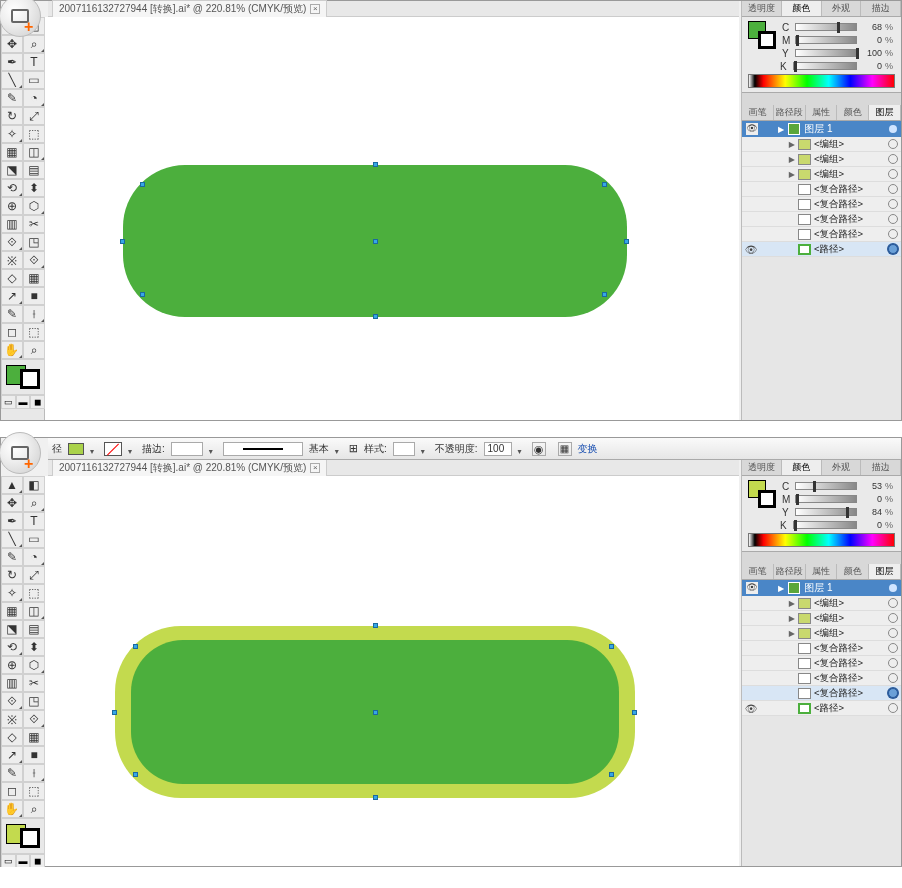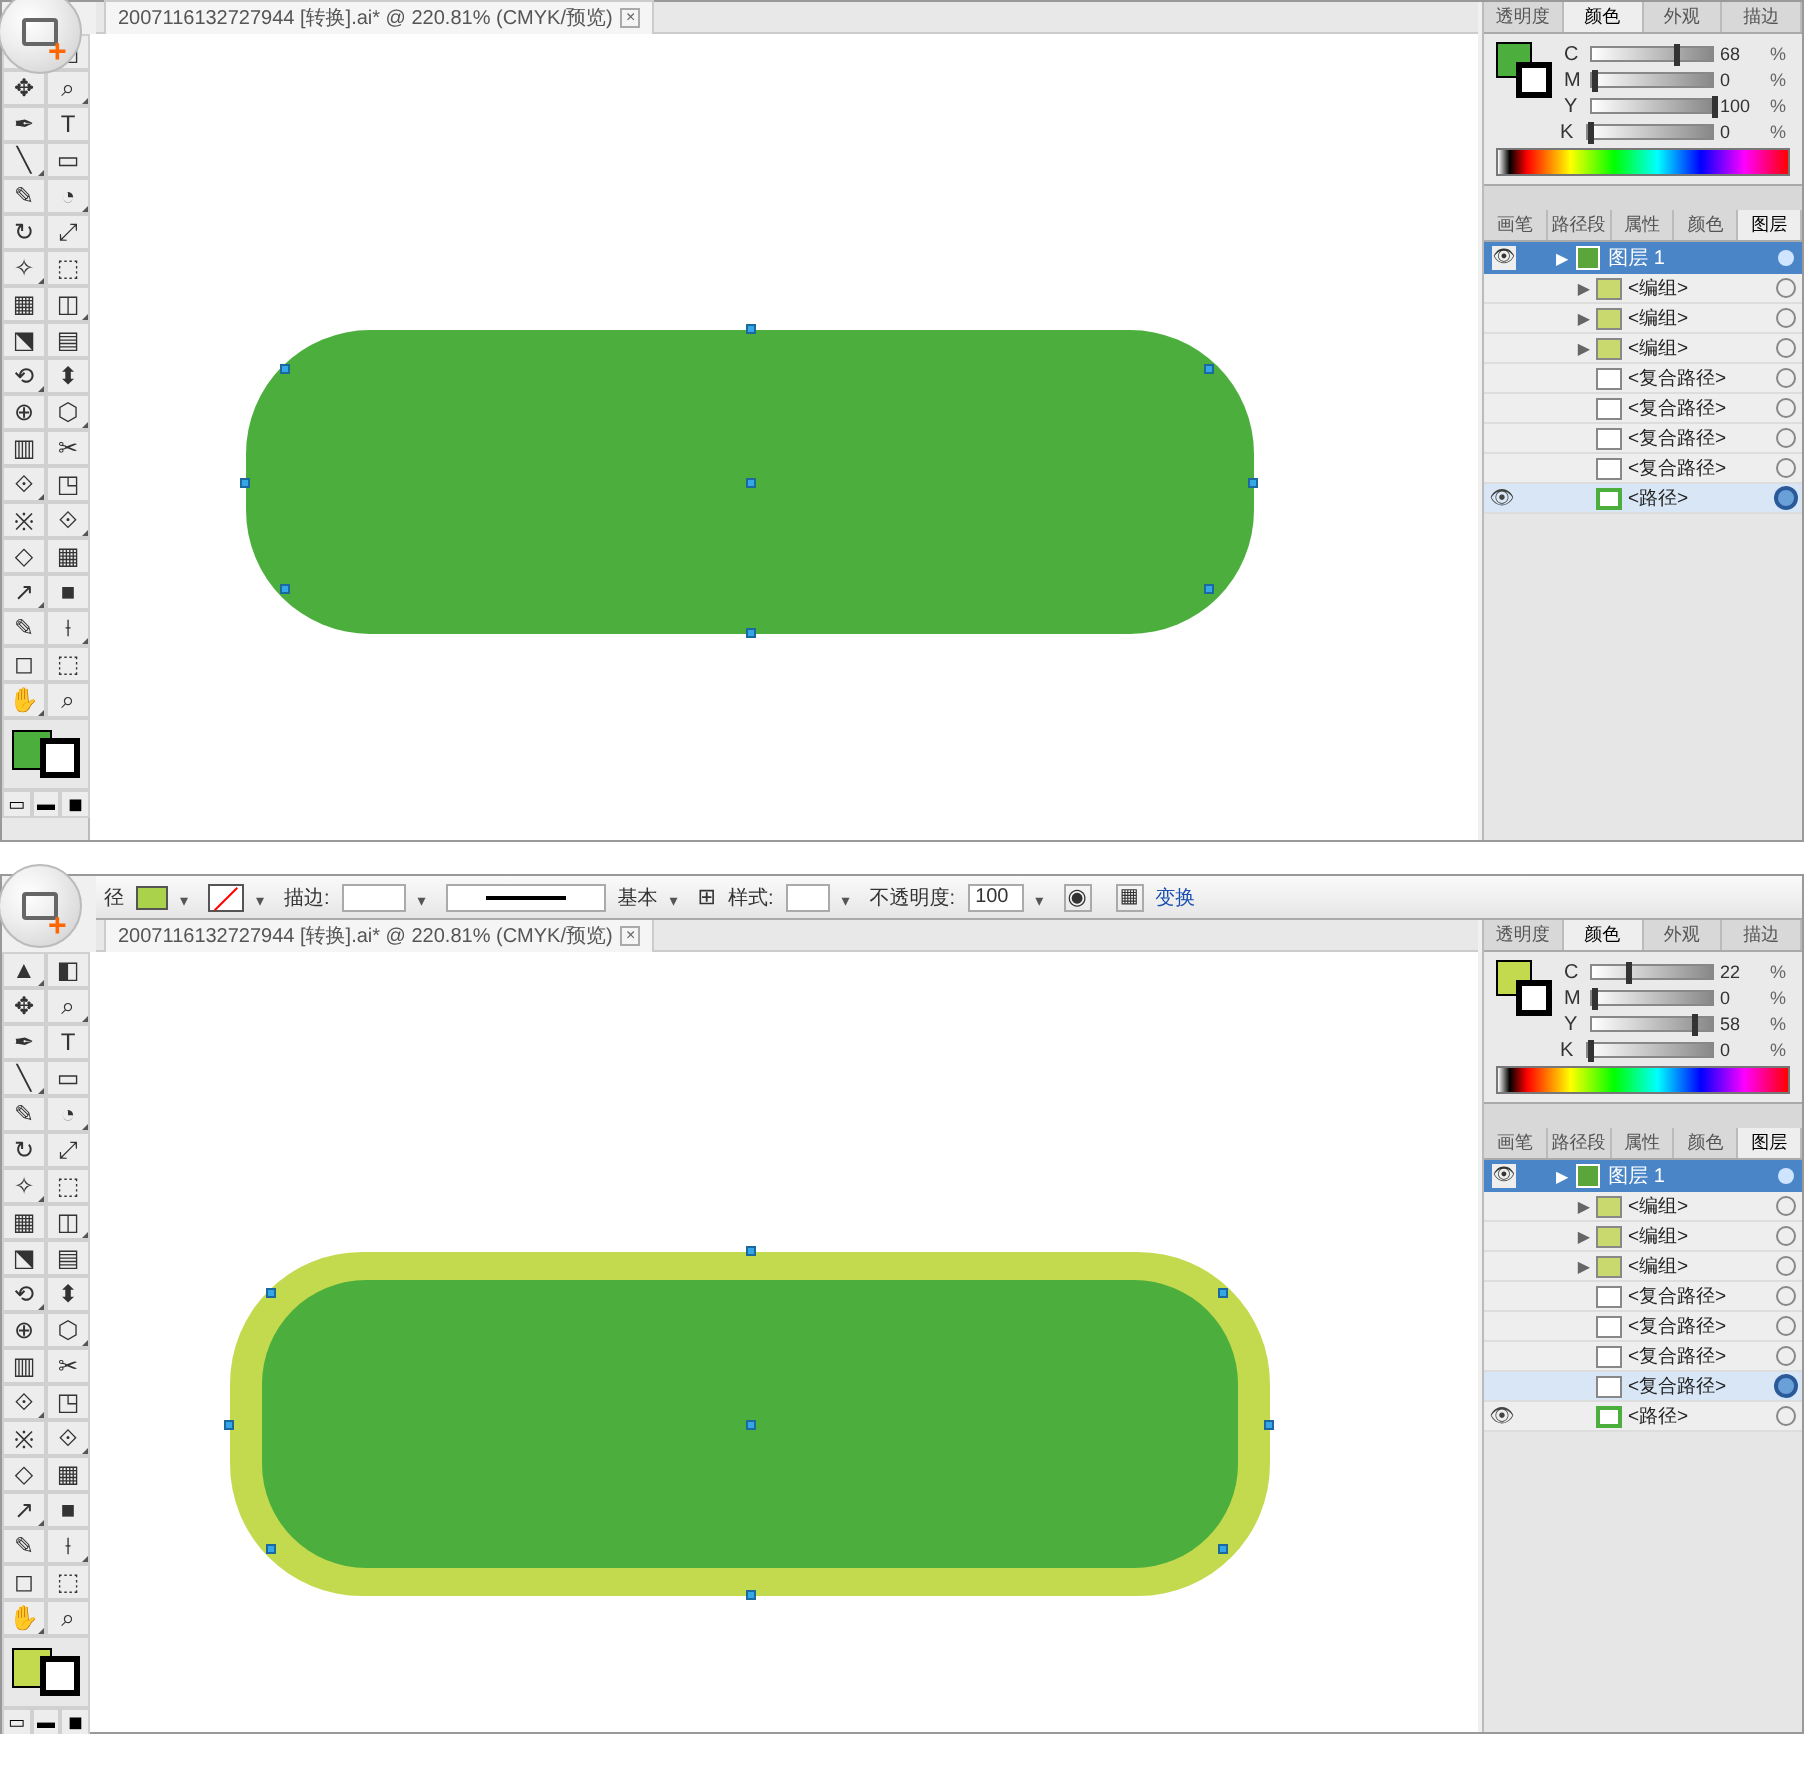--- a/index.html
+++ b/index.html
@@ -43,21 +43,21 @@
   .panel-tabs .pt.active { background: #eee; color: #000; }
   .color-panel { padding: 4px 6px; background: #eaeaea; border-bottom: 1px solid #aaa; }
   .color-swatches { position: relative; width: 28px; height: 28px; float: left; margin-right: 6px; }
   .csw1 { width: 18px; height: 18px; border: 1px solid #000; position: absolute; left: 0; top: 0; }
   .csw2 { width: 18px; height: 18px; border: 3px solid #000; background: #fff; position: absolute; right: 0; bottom: 0; }
   .cmyk-rows { margin-left: 32px; }
   .cmyk-row { display: flex; align-items: center; gap: 3px; height: 12px; margin-bottom: 1px;}
   .cmyk-label { width: 10px; color: #333; }
   .cmyk-slider { flex: 1; height: 8px; border: 1px solid #888; background: linear-gradient(to right,#fff,#888); position: relative; }
   .cmyk-slider .knob { position:absolute; top:-2px; width:3px; height:11px; background:#333; }
-  .cmyk-val { width: 22px; text-align: left; color: #333; font-size: 9px; }
+  .cmyk-val { width: 22px; text-align: right; color: #333; font-size: 9px; }
   .cmyk-pct { width: 10px; color: #666; font-size: 9px;}
   .spectrum { height: 14px; margin-top: 2px; background: linear-gradient(to right, #fff 0%, #000 4%, #ff0000 10%, #ffff00 25%, #00ff00 40%, #00ffff 55%, #0000ff 70%, #ff00ff 85%, #ff0000 100%); border: 1px solid #777; clear: both;}
   .panel-gap { height: 12px; background: #d8d8d8; }
   .layers-panel { background: #eee; }
   .layer-header { display: flex; align-items: center; height: 16px; background: #4a86c7; color: #fff; padding: 0 4px; gap: 4px; }
   .layer-header .lh-vis { width: 12px; height: 12px; background: #eee; color:#333; text-align:center; line-height:11px; font-size:9px; }
   .layer-header .lh-sw { width: 12px; height: 12px; background: #5aa63a; border: 1px solid #fff; }
   .layer-header .lh-dot { margin-left: auto; width: 8px; height: 8px; border-radius: 50%; background: #cfe4ff; }
   .layer-row { display: flex; align-items: center; height: 15px; padding-left: 2px; border-bottom: 1px solid #ddd; }
   .lr-eye { width: 14px; text-align: center; font-size: 10px; color: #444; }
@@ -418,37 +418,37 @@
       <div class="color-swatches">
         <div class="csw1" id="csw1-bottom" style="background: rgb(195, 218, 78);"></div>
         <div class="csw2"></div>
       </div>
       <div class="cmyk-rows" id="cmyk-bottom">
           <div class="cmyk-row">
             <span class="cmyk-label">C</span>
             <div class="cmyk-slider">
               <div class="knob" style="left:29%"></div>
             </div>
-            <span class="cmyk-val">22</span>
+            <span class="cmyk-val">53</span>
             <span class="cmyk-pct">%</span>
           </div>
           <div class="cmyk-row">
             <span class="cmyk-label">M</span>
             <div class="cmyk-slider">
               <div class="knob" style="left:0%"></div>
             </div>
             <span class="cmyk-val">0</span>
             <span class="cmyk-pct">%</span>
           </div>
           <div class="cmyk-row">
             <span class="cmyk-label">Y</span>
             <div class="cmyk-slider">
               <div class="knob" style="left:84%"></div>
             </div>
-            <span class="cmyk-val">58</span>
+            <span class="cmyk-val">84</span>
             <span class="cmyk-pct">%</span>
           </div>
           <div class="cmyk-row">
             <span class="cmyk-label">K</span>
             <div class="cmyk-slider">
               <div class="knob" style="left:0%"></div>
             </div>
             <span class="cmyk-val">0</span>
             <span class="cmyk-pct">%</span>
           </div>

